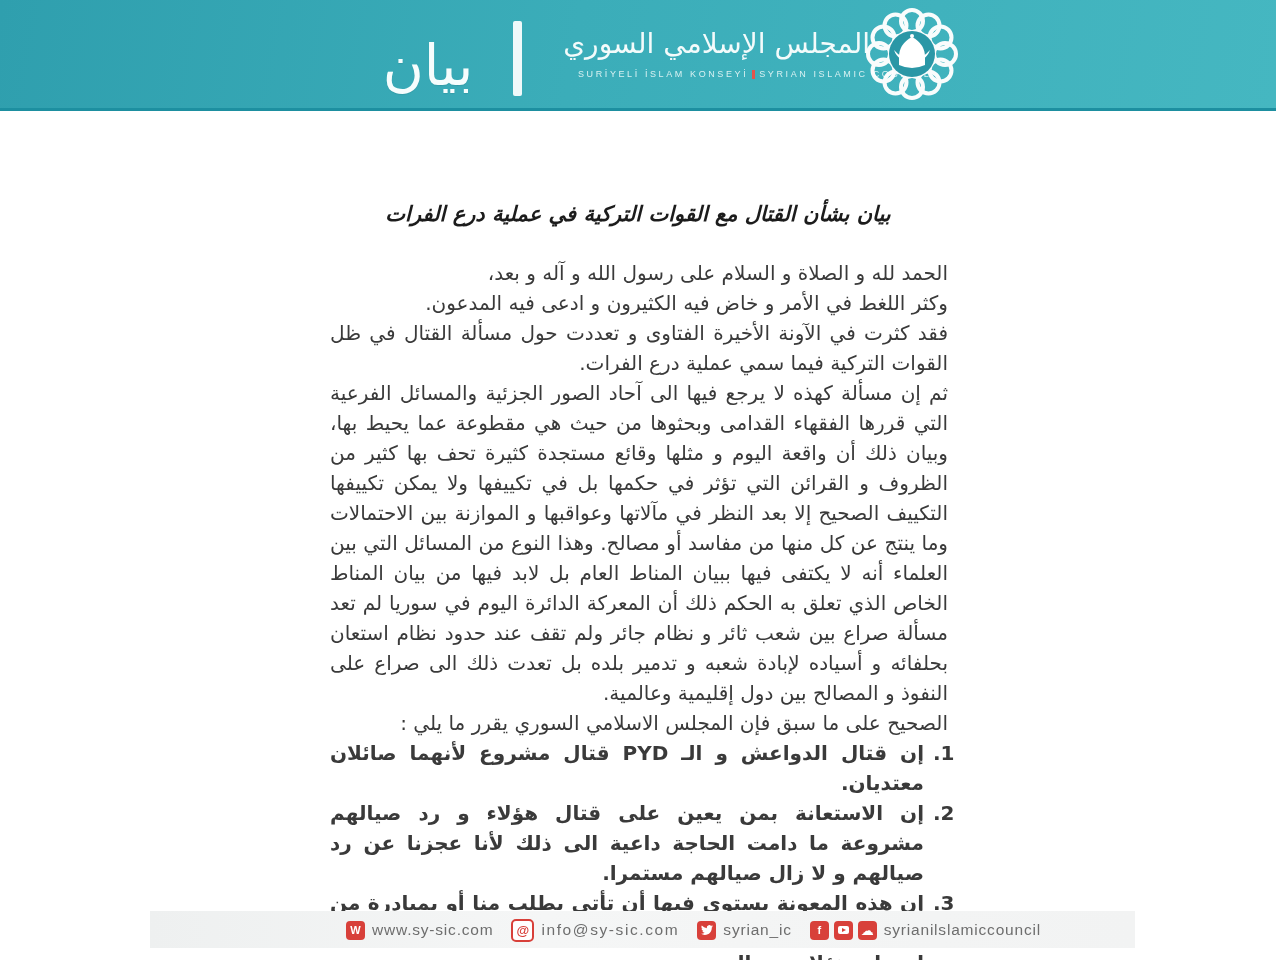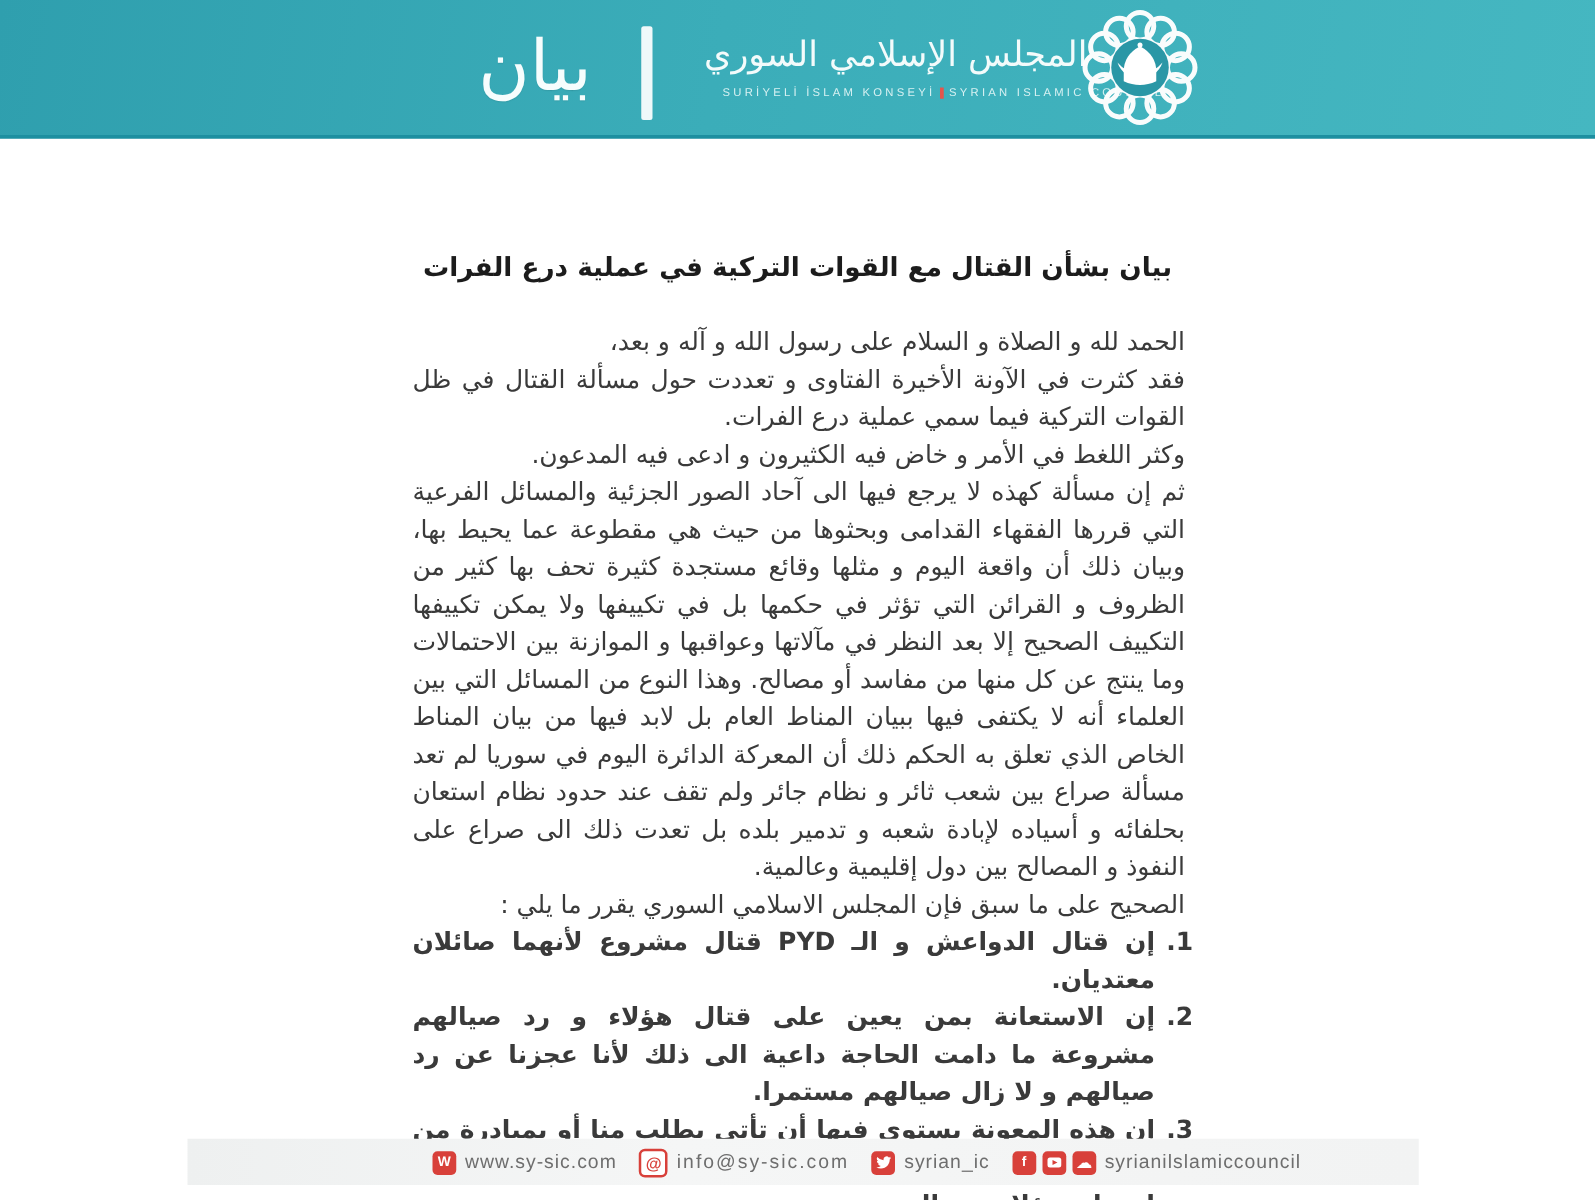--- a/index.html
+++ b/index.html
@@ -4,38 +4,38 @@
 <style>
   html,body{margin:0;padding:0;}
   body{width:1276px;height:960px;background:#ffffff;overflow:hidden;
        font-family:"DejaVu Sans",sans-serif;}
   .page{position:relative;width:1276px;height:960px;background:#fff;}
 
   
   .header{position:absolute;left:0;top:0;width:1276px;height:108px;
           background:linear-gradient(100deg,#2f9fae 0%,#3badb9 45%,#45b7c1 100%);
           border-bottom:3px solid #1d8fa0;}
-  .statement-callig{position:absolute;left:348px;top:8px;width:160px;height:92px;
+  .statement-callig{position:absolute;left:348px;top:20px;width:160px;height:92px;
           color:#f6fdfd;font-size:56px;line-height:92px;text-align:center;
           direction:rtl;text-shadow:0 1px 1px rgba(0,0,0,0.08);}
   .divider-bar{position:absolute;left:513px;top:21px;width:9px;height:75px;
           background:rgba(255,255,255,0.92);border-radius:2px;}
   .orgblock{position:absolute;left:578px;top:24px;width:292px;text-align:center;}
   .org-ar{color:#f3fbfb;font-size:28px;line-height:40px;direction:rtl;white-space:nowrap;}
   .org-latin{margin-top:5px;font-size:9px;letter-spacing:2.6px;color:#d8f1f2;
           white-space:nowrap;font-family:"Liberation Sans",sans-serif;}
   .org-latin .sep{display:inline-block;width:3px;height:9px;background:#e4554c;
           margin:0 4px;vertical-align:middle;}
   .logo{position:absolute;left:864px;top:6px;width:96px;height:96px;}
 
   
   .basmala{position:absolute;left:0;top:128px;width:1276px;text-align:center;
           font-size:36px;font-weight:bold;color:#111;direction:rtl;line-height:70px;}
   .doc-title{position:absolute;left:0;top:202px;width:1276px;text-align:center;
-          font-size:21px;font-weight:bold;color:#1c1c1c;direction:rtl;}
+          font-size:21px;font-weight:bold;color:#1c1c1c;direction:rtl;font-style:italic;}
   .doc-body{position:absolute;left:330px;top:258px;width:618px;direction:rtl;
           color:#3a3a3a;font-size:20px;line-height:30px;text-align:justify;}
   .doc-body p{margin:0;}
   .doc-body ol{margin:0;padding:0 22px 0 0;font-weight:bold;}
   .doc-body li{padding-right:2px;}
 
   
   .footer-band{position:absolute;left:150px;top:911px;width:985px;height:37px;
           background:linear-gradient(to right,#eef0f0,#f5f6f6 40%,#f2f3f3);}
   .footer-row{position:absolute;left:346px;top:914px;height:32px;display:flex;
@@ -91,22 +91,22 @@
         <path d="M30 44 a19 19 0 0 0 36 0 a23 23 0 0 1 -36 0 z" fill="#ffffff"></path>
       </g>
     </svg>
   </div>
 
 
   <div class="doc-title">بيان بشأن القتال مع القوات التركية في عملية درع الفرات</div>
 
   <div class="doc-body" dir="rtl">
     <p>الحمد لله و الصلاة و السلام على رسول الله و آله و بعد،</p>
+    <p>وكثر اللغط في الأمر و خاض فيه الكثيرون و ادعى فيه المدعون.</p>
     <p>فقد كثرت في الآونة الأخيرة الفتاوى و تعددت حول مسألة القتال في ظل القوات التركية فيما سمي عملية درع الفرات.</p>
-    <p>وكثر اللغط في الأمر و خاض فيه الكثيرون و ادعى فيه المدعون.</p>
     <p>ثم إن مسألة كهذه لا يرجع فيها الى آحاد الصور الجزئية والمسائل الفرعية التي قررها الفقهاء القدامى وبحثوها من حيث هي مقطوعة عما يحيط بها، وبيان ذلك أن واقعة اليوم و مثلها وقائع مستجدة كثيرة تحف بها كثير من الظروف و القرائن التي تؤثر في حكمها بل في تكييفها ولا يمكن تكييفها التكييف الصحيح إلا بعد النظر في مآلاتها وعواقبها و الموازنة بين الاحتمالات وما ينتج عن كل منها من مفاسد أو مصالح. وهذا النوع من المسائل التي بين العلماء أنه لا يكتفى فيها ببيان المناط العام بل لابد فيها من بيان المناط الخاص الذي تعلق به الحكم ذلك أن المعركة الدائرة اليوم في سوريا لم تعد مسألة صراع بين شعب ثائر و نظام جائر ولم تقف عند حدود نظام استعان بحلفائه و أسياده لإبادة شعبه و تدمير بلده بل تعدت ذلك الى صراع على النفوذ و المصالح بين دول إقليمية وعالمية.</p>
     <p>الصحيح على ما سبق فإن المجلس الاسلامي السوري يقرر ما يلي :</p>
     <ol>
       <li>إن قتال الدواعش و الـ PYD قتال مشروع لأنهما صائلان معتديان.</li>
       <li>إن الاستعانة بمن يعين على قتال هؤلاء و رد صيالهم مشروعة ما دامت الحاجة داعية الى ذلك لأنا عجزنا عن رد صيالهم و لا زال صيالهم مستمرا.</li>
       <li>إن هذه المعونة يستوي فيها أن تأتي بطلب منا أو بمبادرة من جهة موثوقة كالجارة تركيا فتركيا بلد مسلم مثلنا تتعرض لعدوان هؤلاء وصيالهم.</li>
     </ol>
   </div>
 
   <div class="footer-band"></div>

